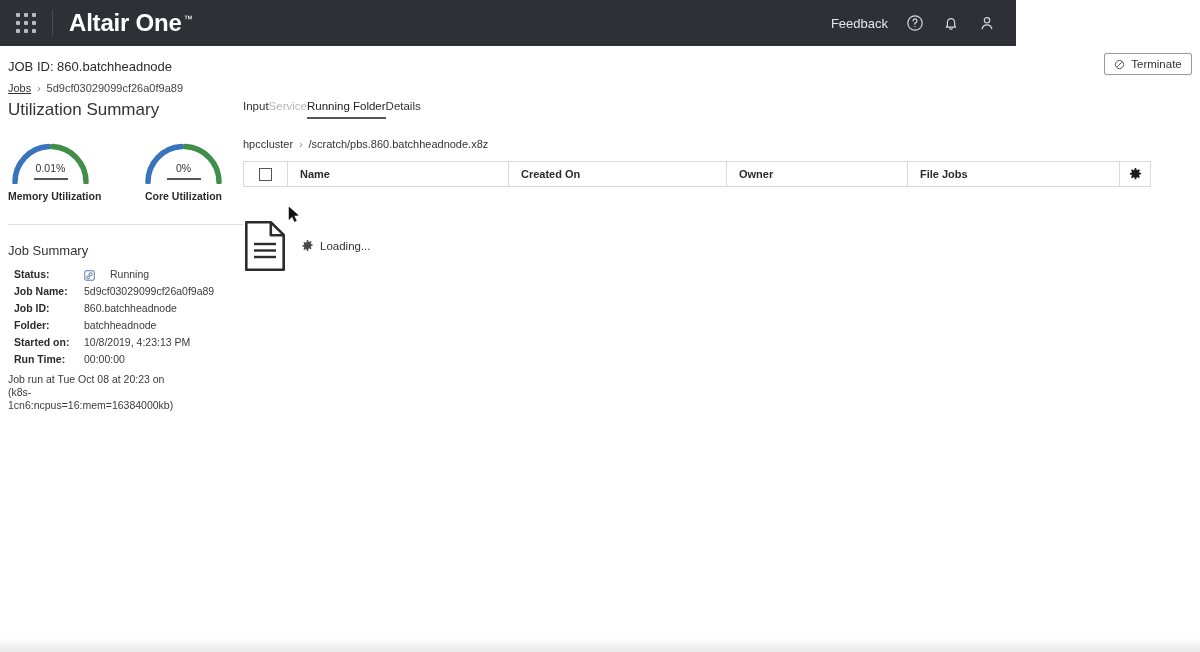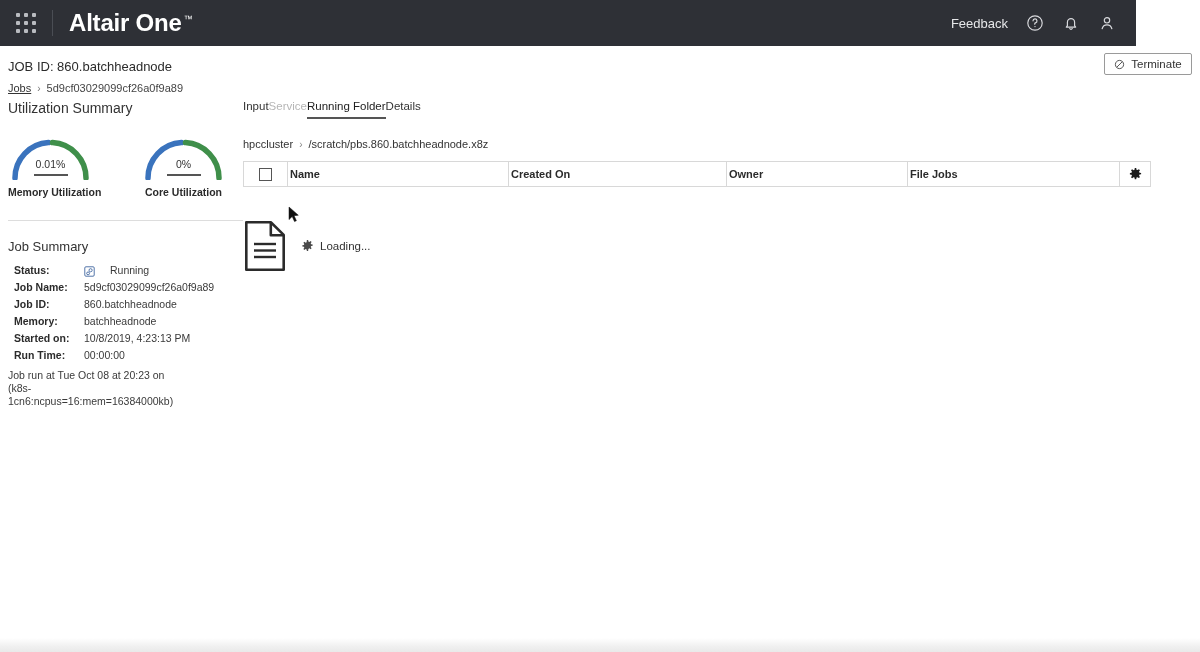--- a/index.html
+++ b/index.html
@@ -9,21 +9,21 @@
     width: 1200px; height: 652px;
     background: #ffffff;
     font-family: "Liberation Sans", sans-serif;
     color: #222;
     overflow: hidden;
   }
   #app { position: relative; width: 1200px; height: 652px; background:#fff; }
 
   
   .topbar {
-    position: absolute; left:0; top:0; width:1136px; height:46px;
+    position: absolute; left:0; top:0; width:1016px; height:46px;
     background:#2e3036;
     display:flex; align-items:center;
   }
   .grid-icon {
     width:40px; height:46px; margin-left:6px;
     display:flex; align-items:center; justify-content:center;
     cursor:pointer;
   }
   .grid-icon .g {
     display:grid; grid-template-columns:repeat(3,4px); grid-template-rows:repeat(3,4px);
@@ -53,21 +53,21 @@
   .btn {
     border:1px solid #9a9a9a; background:#fff; color:#333;
     font-size:11.5px; border-radius:2px; cursor:pointer;
     display:inline-flex; align-items:center; justify-content:center; gap:6px;
     font-family:"Liberation Sans", sans-serif;
   }
   .terminate-btn { position:absolute; right:8px; top:53px; width:88px; height:22px; }
 
   
   .left-panel { position:absolute; left:0; top:100px; width:243px; }
-  .sec-title { font-size:14px; color:#333; padding-left:8px; }
+  .sec-title { font-size:17px; color:#333; padding-left:8px; }
   .gauges { display:flex; margin-top:12px; padding-left:8px; gap:48px; }
   .gauge { width:85px; text-align:center; position:relative; }
   .gauge svg { display:block; margin:0 auto; }
   .gauge .val {
     position:absolute; left:0; right:0; top:30px;
     font-size:10.5px; color:#333; text-align:center;
   }
   .gauge .bar {
     position:absolute; left:50%; transform:translateX(-50%); top:46px;
     width:34px; height:2px; background:#555;
@@ -94,21 +94,21 @@
   .tab.disabled { color:#b6b6b6; cursor:default; }
   .tab.active { border-bottom-color:#555; color:#222; }
   .fcrumbs { margin-top:12px; font-size:11px; color:#333; display:flex; align-items:center; gap:6px; }
   .fcrumbs .sep { color:#888; font-size:10px; }
   .fcrumbs .root { cursor:pointer; }
 
   
   .table { position:absolute; left:0px; top:61px; width:950px; height:26px; display:flex; }
   .th {
     border:1px solid #d8d8d8; background:#fff; height:26px;
-    display:flex; align-items:center; padding-left:2px;
+    display:flex; align-items:center; padding-left:12px;
     font-size:11px; font-weight:bold; color:#2b2b2b;
     margin-left:-1px;
   }
   .th:first-child { margin-left:0; }
   .th.cb { width:45px; justify-content:center; padding-left:0; }
   .th.name { width:222px; }
   .th.created { width:219px; }
   .th.owner { width:182px; }
   .th.size { width:213px; }
   .th.gear { width:32px; justify-content:center; padding-left:0; }
@@ -248,21 +248,21 @@
           <div class="kv-key">Job Name:</div>
           <div class="kv-val">5d9cf03029099cf26a0f9a89</div>
         </div>
 
         <div class="kv-row">
           <div class="kv-key">Job ID:</div>
           <div class="kv-val">860.batchheadnode</div>
         </div>
 
         <div class="kv-row">
-          <div class="kv-key">Memory:</div>
+          <div class="kv-key">Folder:</div>
           <div class="kv-val">batchheadnode</div>
         </div>
 
         <div class="kv-row">
           <div class="kv-key">Started on:</div>
           <div class="kv-val">10/8/2019, 4:23:13 PM</div>
         </div>
 
         <div class="kv-row">
           <div class="kv-key">Run Time:</div>

